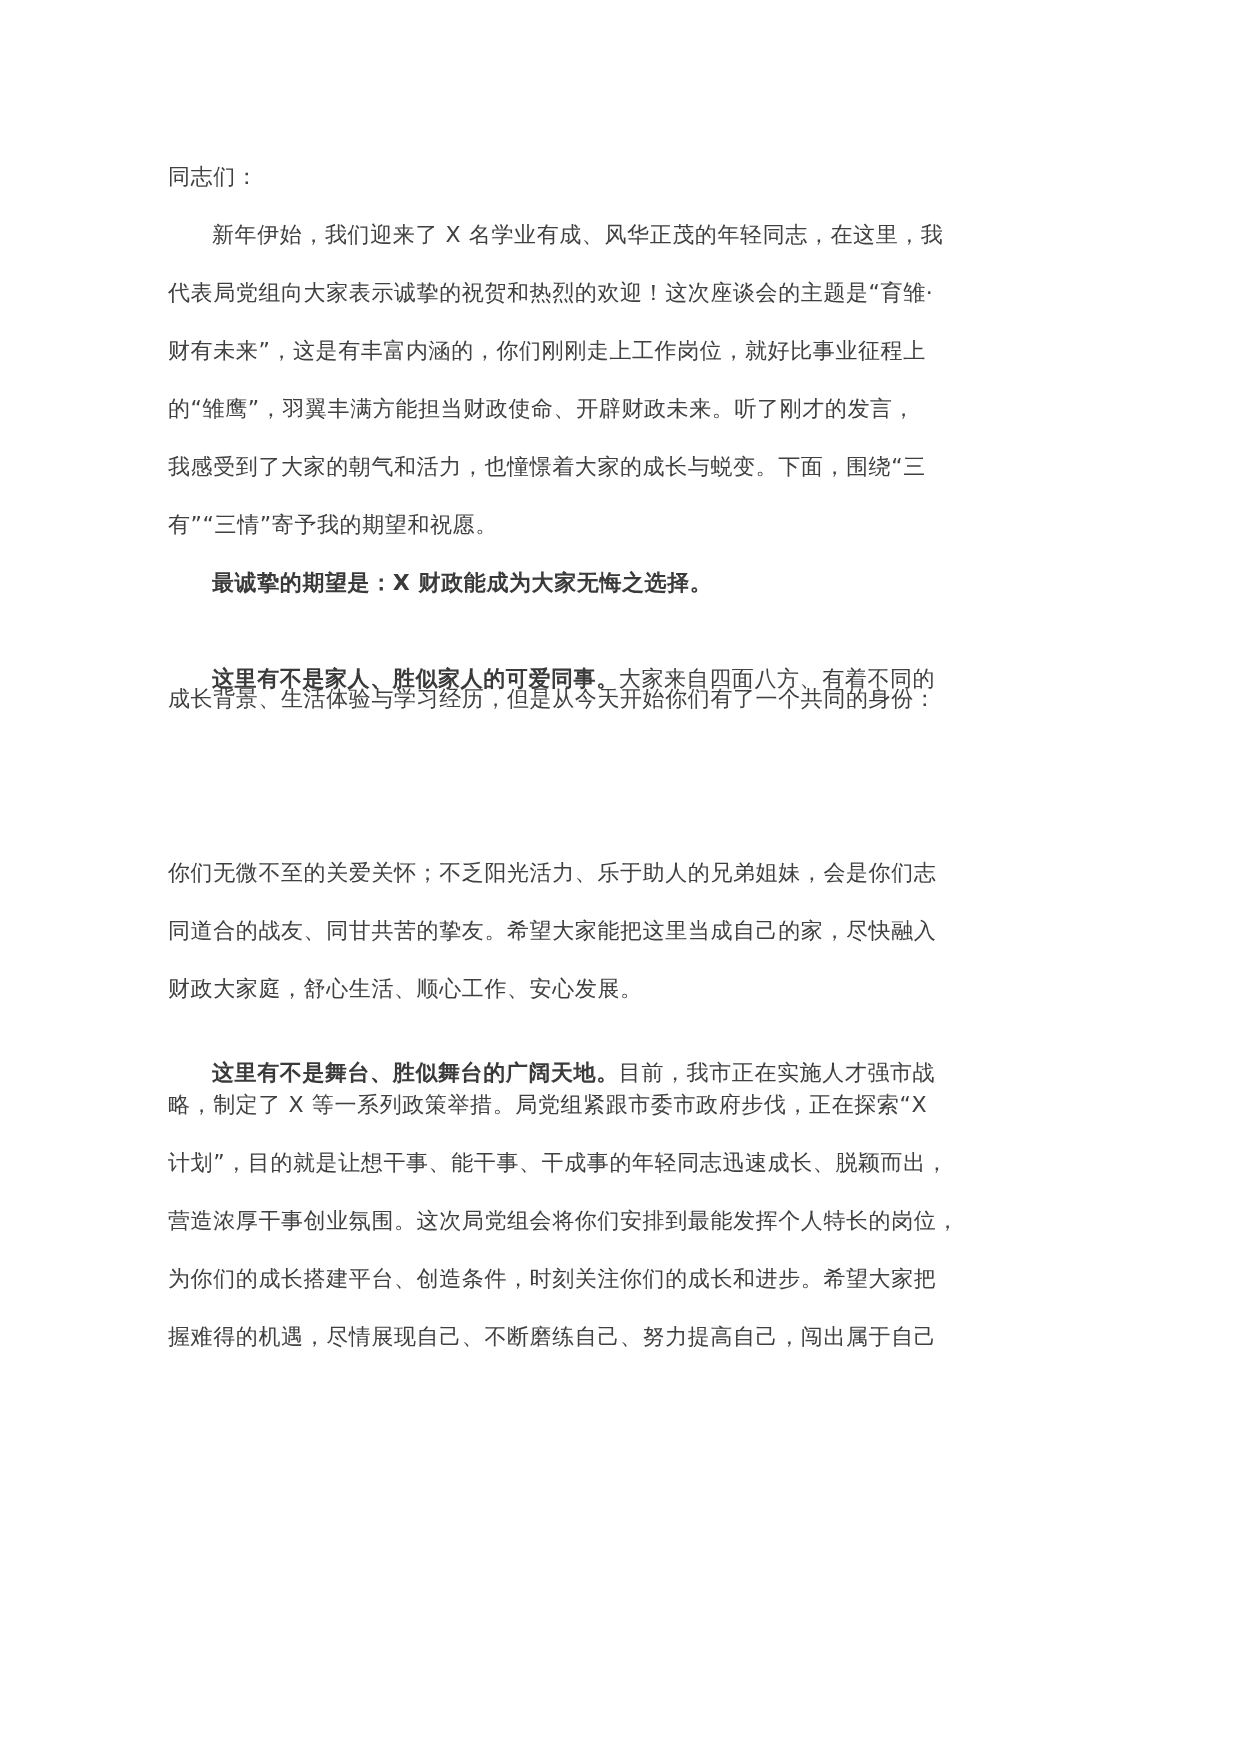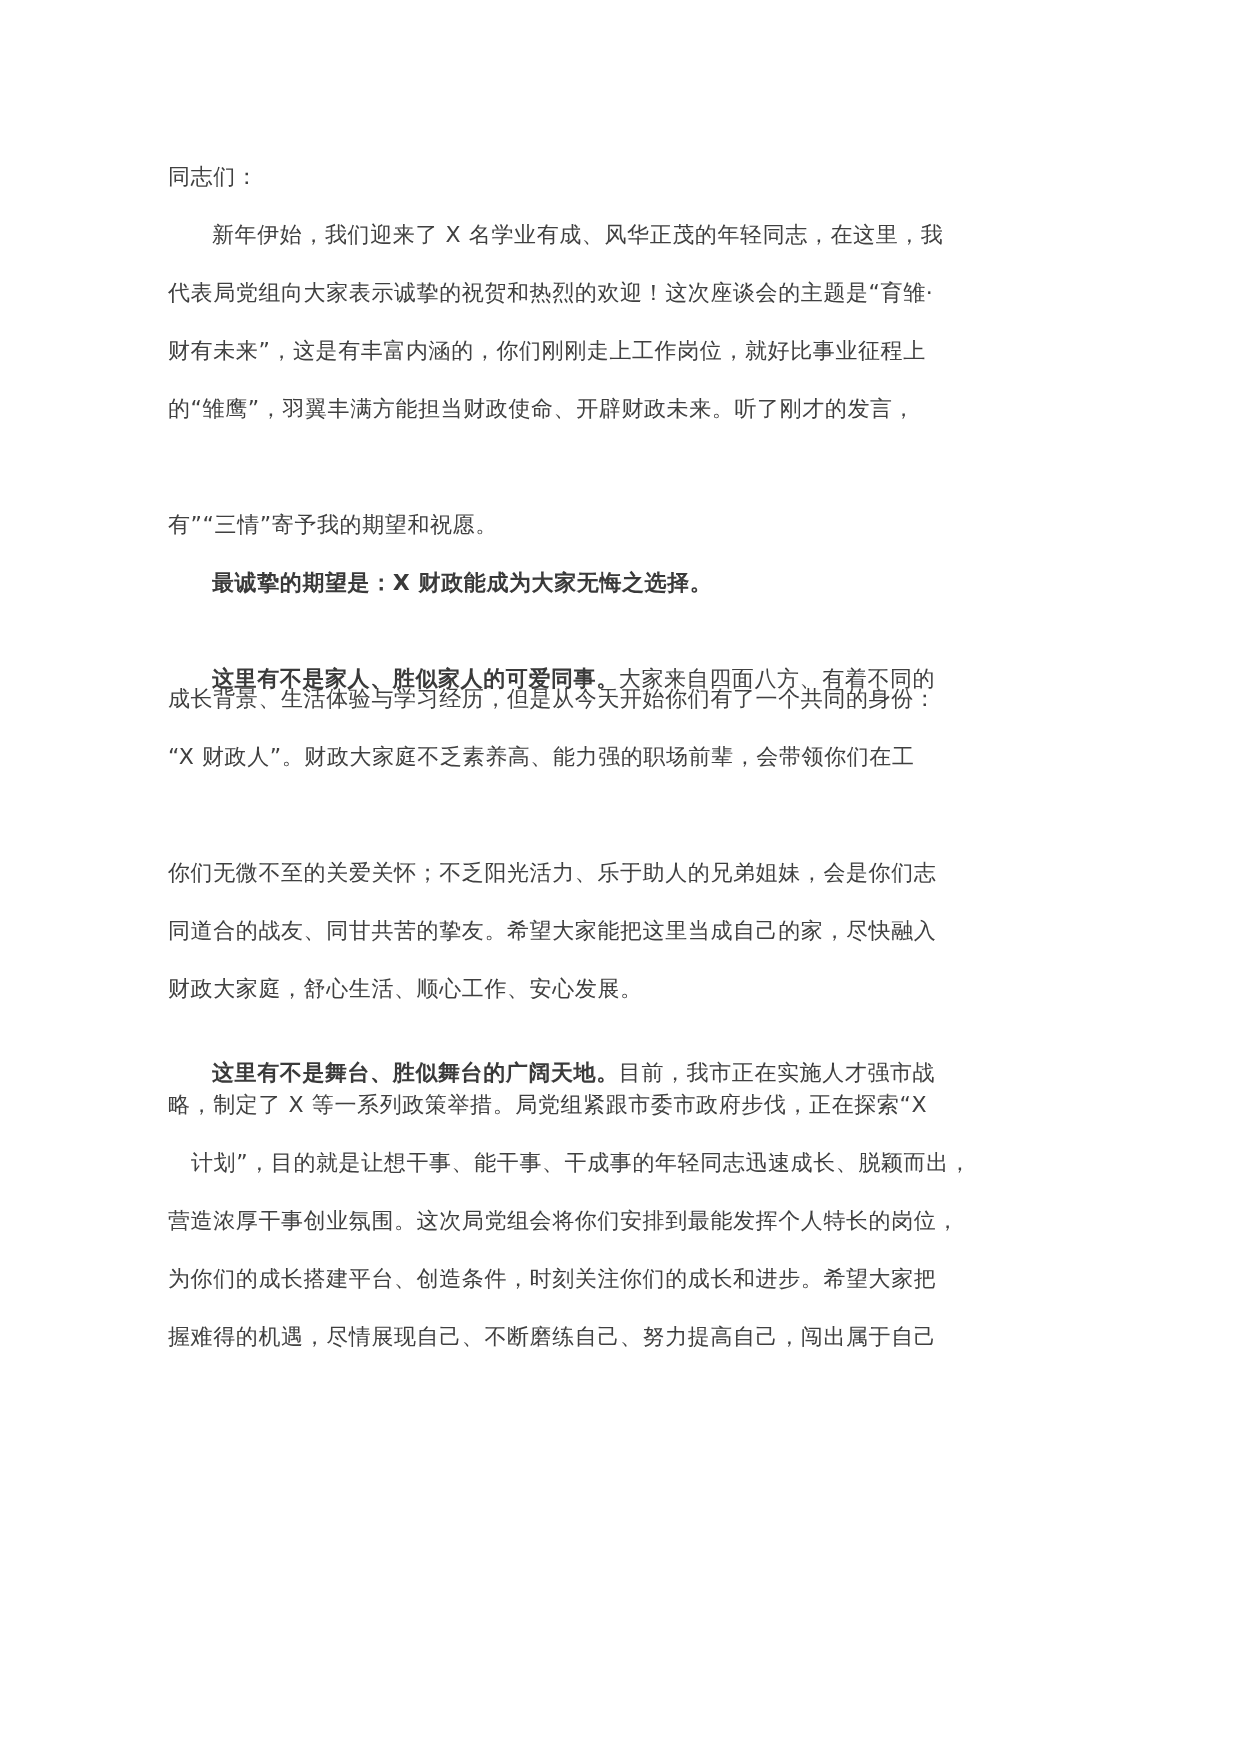--- a/index.html
+++ b/index.html
@@ -44,35 +44,35 @@
 <body>
 
 <div class="page">
 
   <div class="line" style="top:161px;">同志们：</div>
 
   <div class="line indent" style="top:219px;">新年伊始，我们迎来了 X 名学业有成、风华正茂的年轻同志，在这里，我</div>
   <div class="line" style="top:277px;">代表局党组向大家表示诚挚的祝贺和热烈的欢迎！这次座谈会的主题是“育雏·</div>
   <div class="line" style="top:335px;">财有未来”，这是有丰富内涵的，你们刚刚走上工作岗位，就好比事业征程上</div>
   <div class="line" style="top:393px;">的“雏鹰”，羽翼丰满方能担当财政使命、开辟财政未来。听了刚才的发言，</div>
+  <div class="line" style="top:451px;">我感受到了大家的朝气和活力，也憧憬着大家的成长与蜕变。下面，围绕“三</div>
   <div class="line" style="top:509px;">有”“三情”寄予我的期望和祝愿。</div>
 
   <div class="line indent bold" style="top:567px;">最诚挚的期望是：X 财政能成为大家无悔之选择。</div>
 
   <div class="line indent" style="top:651px;margin-top:12px;">
     <span class="bold">这里有不是家人、胜似家人的可爱同事。</span><span>大家来自四面八方、有着不同的</span>
   </div>
   <div class="line" style="top:683px;">成长背景、生活体验与学习经历，但是从今天开始你们有了一个共同的身份：</div>
-  <div class="line" style="top:741px;">“X 财政人”。财政大家庭不乏素养高、能力强的职场前辈，会带领你们在工</div>
   <div class="line" style="top:857px;">你们无微不至的关爱关怀；不乏阳光活力、乐于助人的兄弟姐妹，会是你们志</div>
   <div class="line" style="top:915px;">同道合的战友、同甘共苦的挚友。希望大家能把这里当成自己的家，尽快融入</div>
   <div class="line" style="top:973px;">财政大家庭，舒心生活、顺心工作、安心发展。</div>
 
   <div class="line indent" style="top:1031px;margin-top:26px;">
     <span class="bold">这里有不是舞台、胜似舞台的广阔天地。</span><span>目前，我市正在实施人才强市战</span>
   </div>
   <div class="line" style="top:1089px;">略，制定了 X 等一系列政策举措。局党组紧跟市委市政府步伐，正在探索“X</div>
-  <div class="line" style="top:1147px;margin-left:23px;">计划”，目的就是让想干事、能干事、干成事的年轻同志迅速成长、脱颖而出，</div>
+  <div class="line" style="top:1147px;">计划”，目的就是让想干事、能干事、干成事的年轻同志迅速成长、脱颖而出，</div>
   <div class="line" style="top:1205px;">营造浓厚干事创业氛围。这次局党组会将你们安排到最能发挥个人特长的岗位，</div>
   <div class="line" style="top:1263px;">为你们的成长搭建平台、创造条件，时刻关注你们的成长和进步。希望大家把</div>
   <div class="line" style="top:1321px;">握难得的机遇，尽情展现自己、不断磨练自己、努力提高自己，闯出属于自己</div>
 
 </div>
 
 </body></html>

